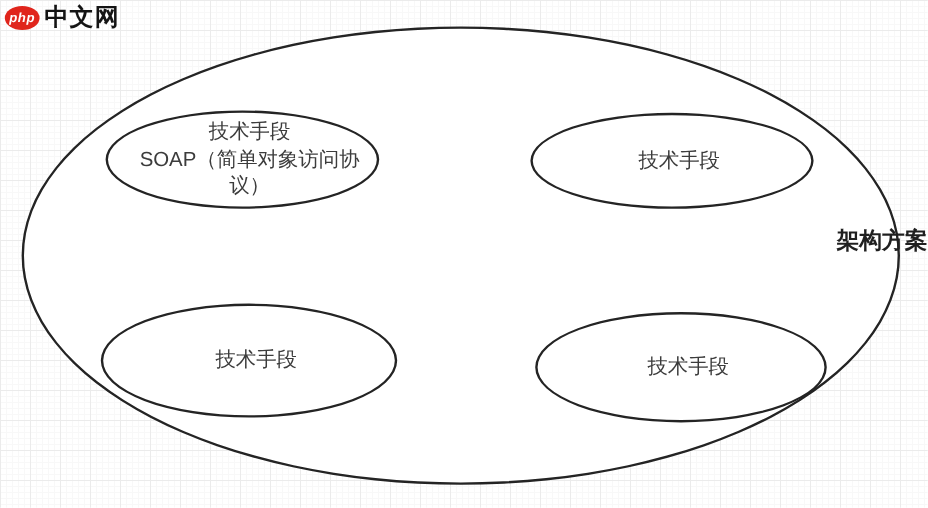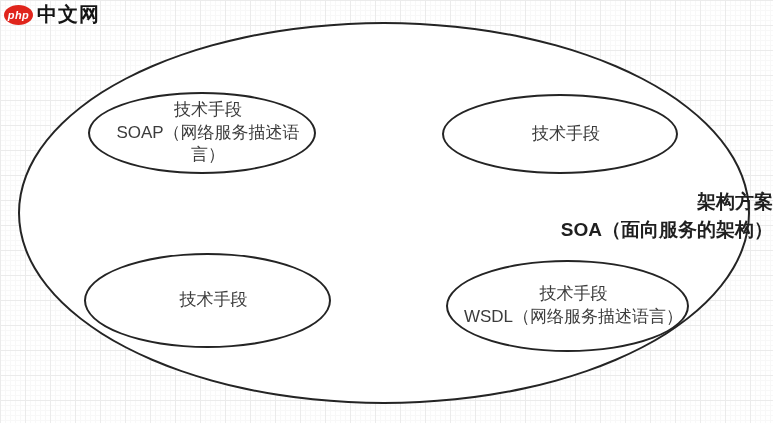--- a/index.html
+++ b/index.html
@@ -105,42 +105,40 @@
 
   <div class="logo">
     <span class="logo-badge">php</span>
     <span class="logo-site">中文网</span>
   </div>
 
   <div class="ellipse main-ellipse"></div>
 
   <div class="center-title">
     <div>架构方案</div>
-    <div>SOA（面向服务的架构）</div>
   </div>
 
   <div class="ellipse node-soap">
     <div class="node-text">
       <div>技术手段</div>
-      <div>SOAP（网络服务描述语言）</div>
+      <div>SOAP（简单对象访问协议）</div>
     </div>
   </div>
 
   <div class="ellipse node-rest">
     <div class="node-text">
       <div>技术手段</div>
     </div>
   </div>
 
   <div class="ellipse node-uddi">
     <div class="node-text">
       <div>技术手段</div>
     </div>
   </div>
 
   <div class="ellipse node-wsdl">
     <div class="node-text">
       <div>技术手段</div>
-      <div>WSDL（网络服务描述语言）</div>
     </div>
   </div>
 
 </div>
 
 </body></html>

